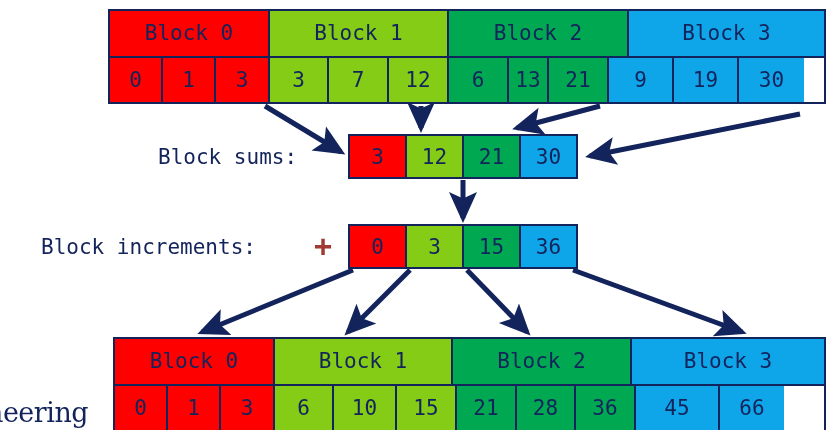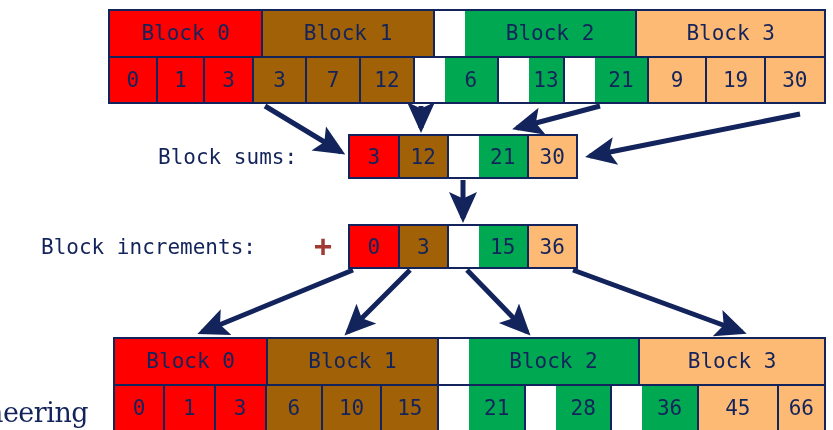--- a/index.html
+++ b/index.html
@@ -53,23 +53,23 @@
     box-sizing:border-box;
     border-right:2px solid #13235B;
     display:flex;align-items:center;justify-content:center;
     color:#13235B;
     font-size:21px;
   }
   .strip .cell:last-child{border-right:none;}
 
   
   .c0{background:#FF0000;}
-  .c1{background:#a16207;}
-  .c2{background:#00A851;margin-left:30px;}
-  .c3{background:#fdba74;}
+  .c1{background:#84cc16;}
+  .c2{background:#00A851;}
+  .c3{background:#0ea5e9;}
 
   
   .label{
     position:absolute;
     color:#13235B;
     font-size:21px;
     white-space:nowrap;
     z-index:4;
   }
   .plus{
@@ -175,19 +175,19 @@
       <div class="cell c0" style="width:53px">0</div>
       <div class="cell c0" style="width:53px">1</div>
       <div class="cell c0" style="width:54px">3</div>
       <div class="cell c1" style="width:59px">6</div>
       <div class="cell c1" style="width:63px">10</div>
       <div class="cell c1" style="width:60px">15</div>
       <div class="cell c2" style="width:60px">21</div>
       <div class="cell c2" style="width:59px">28</div>
       <div class="cell c2" style="width:60px">36</div>
       <div class="cell c3" style="width:84px">45</div>
-      <div class="cell c3" style="width:48px">66</div>
+      <div class="cell c3" style="width:64px">66</div>
     </div>
   </div>
 
   <div class="footer-logo">neering</div>
 
 </div>
 
 </body></html>

